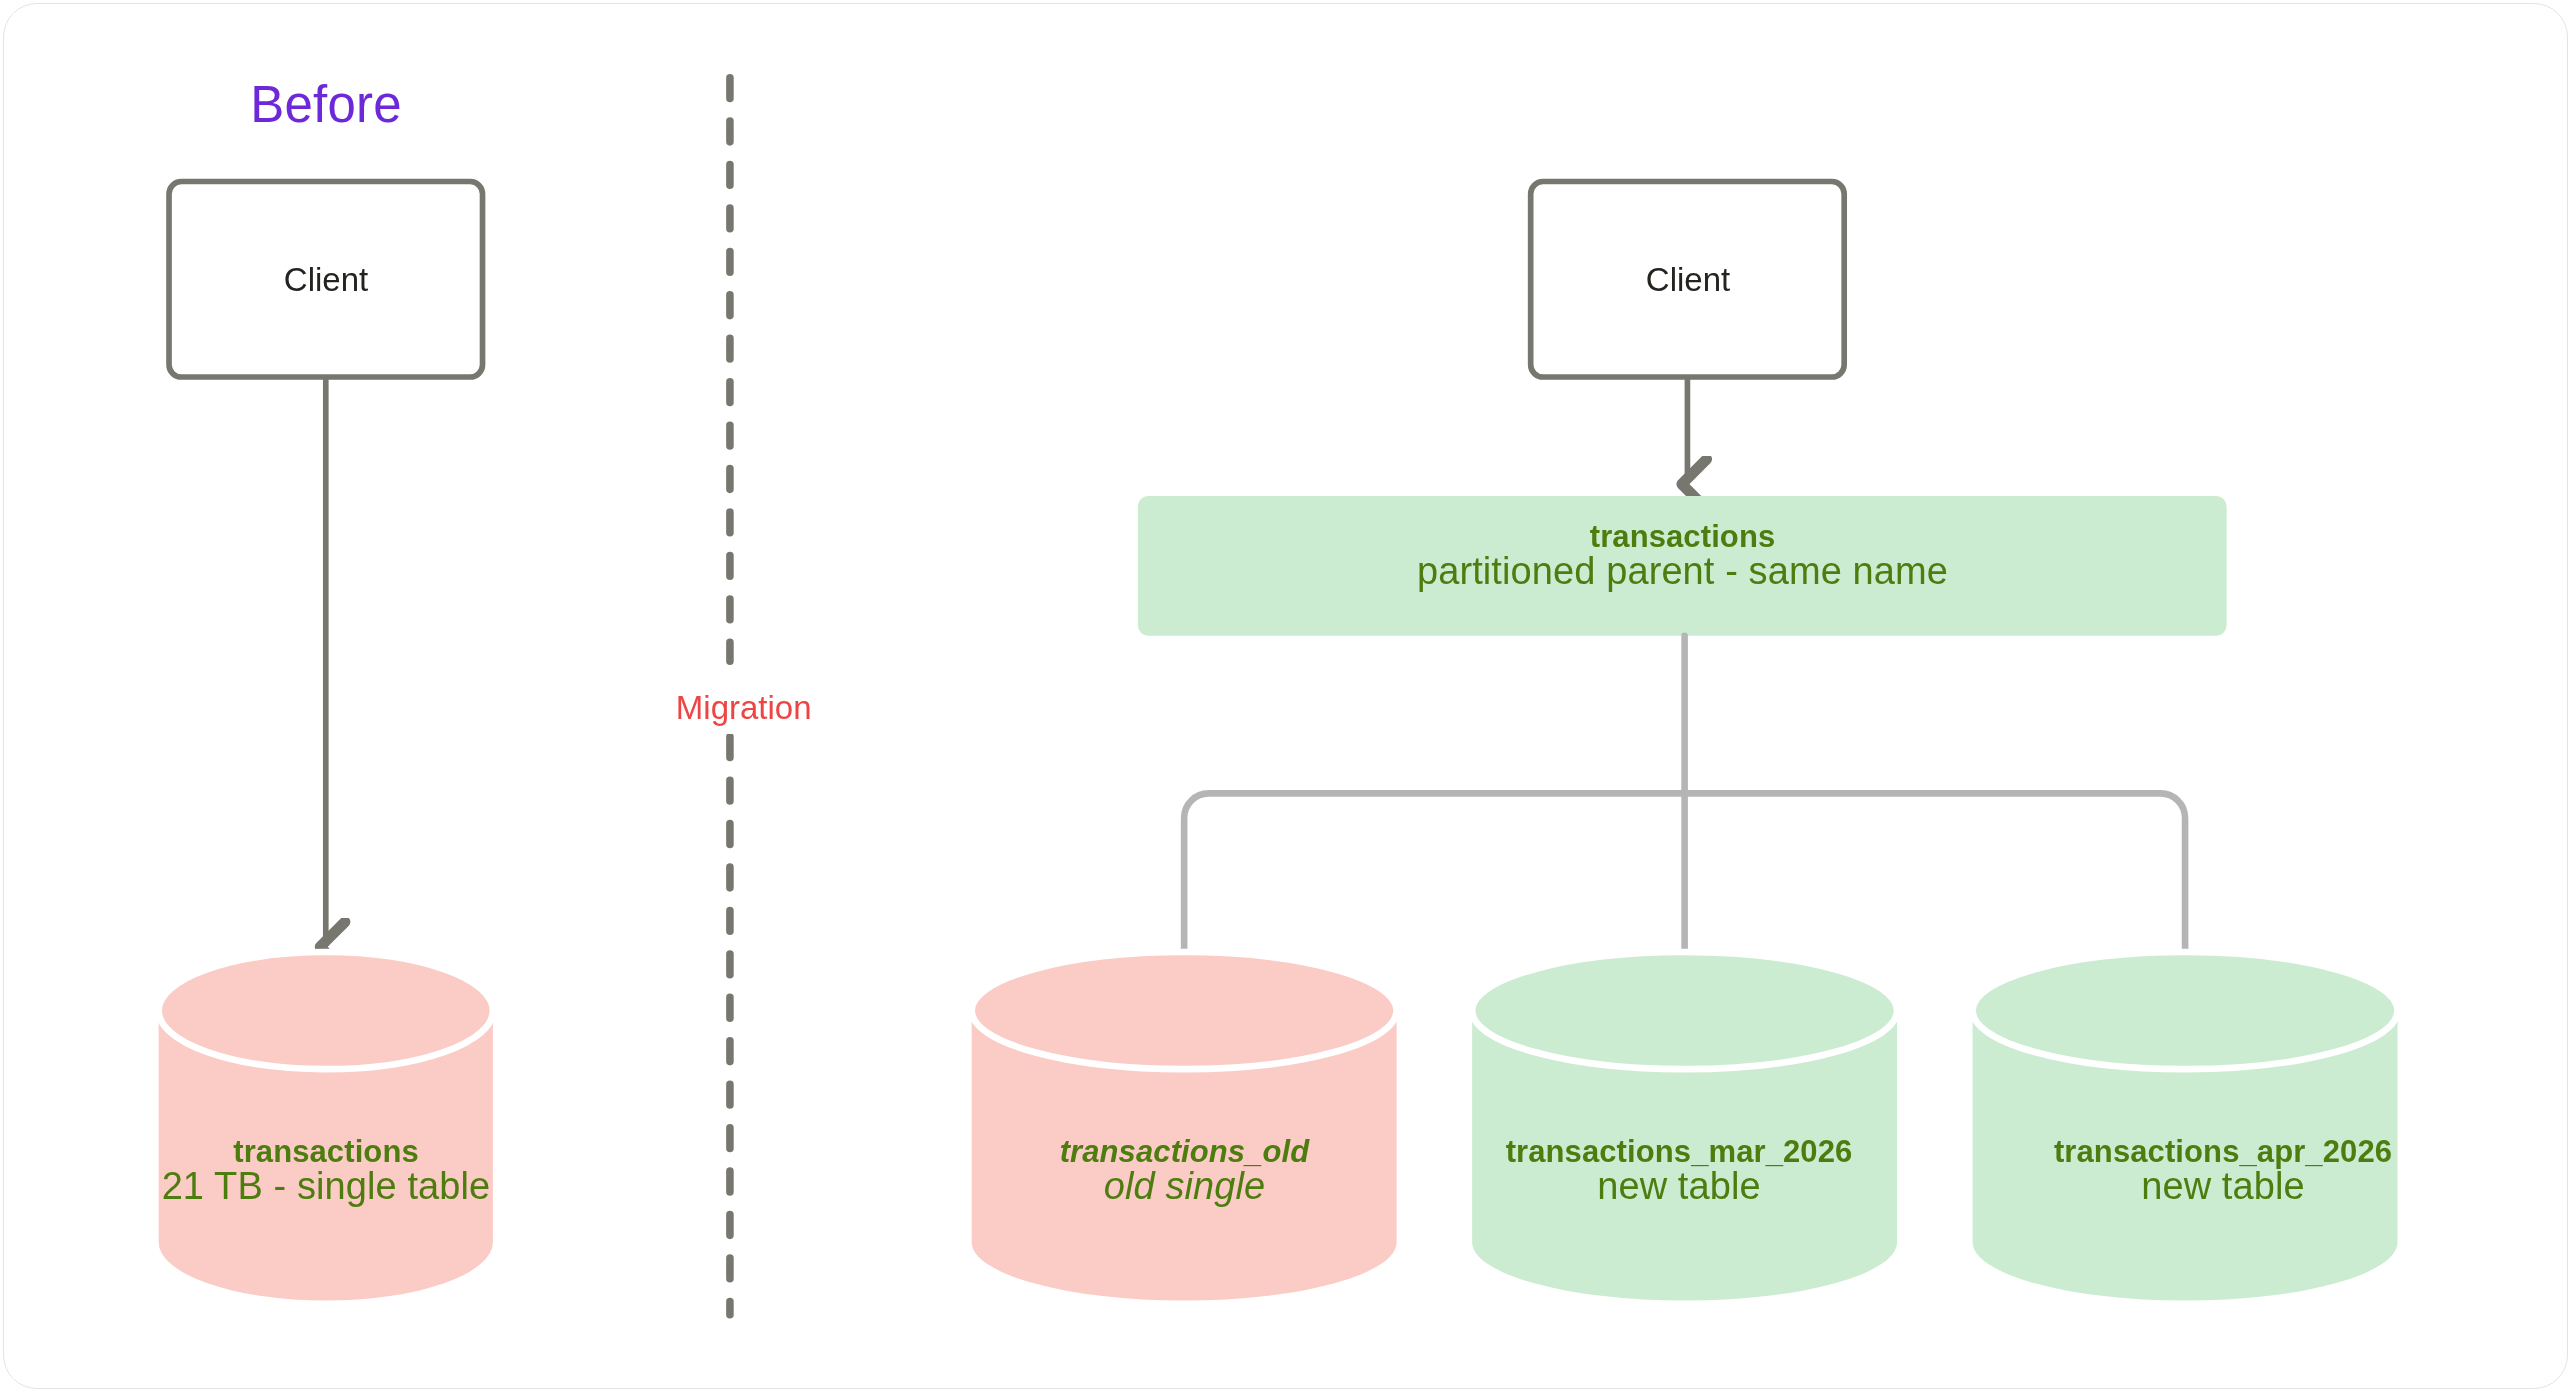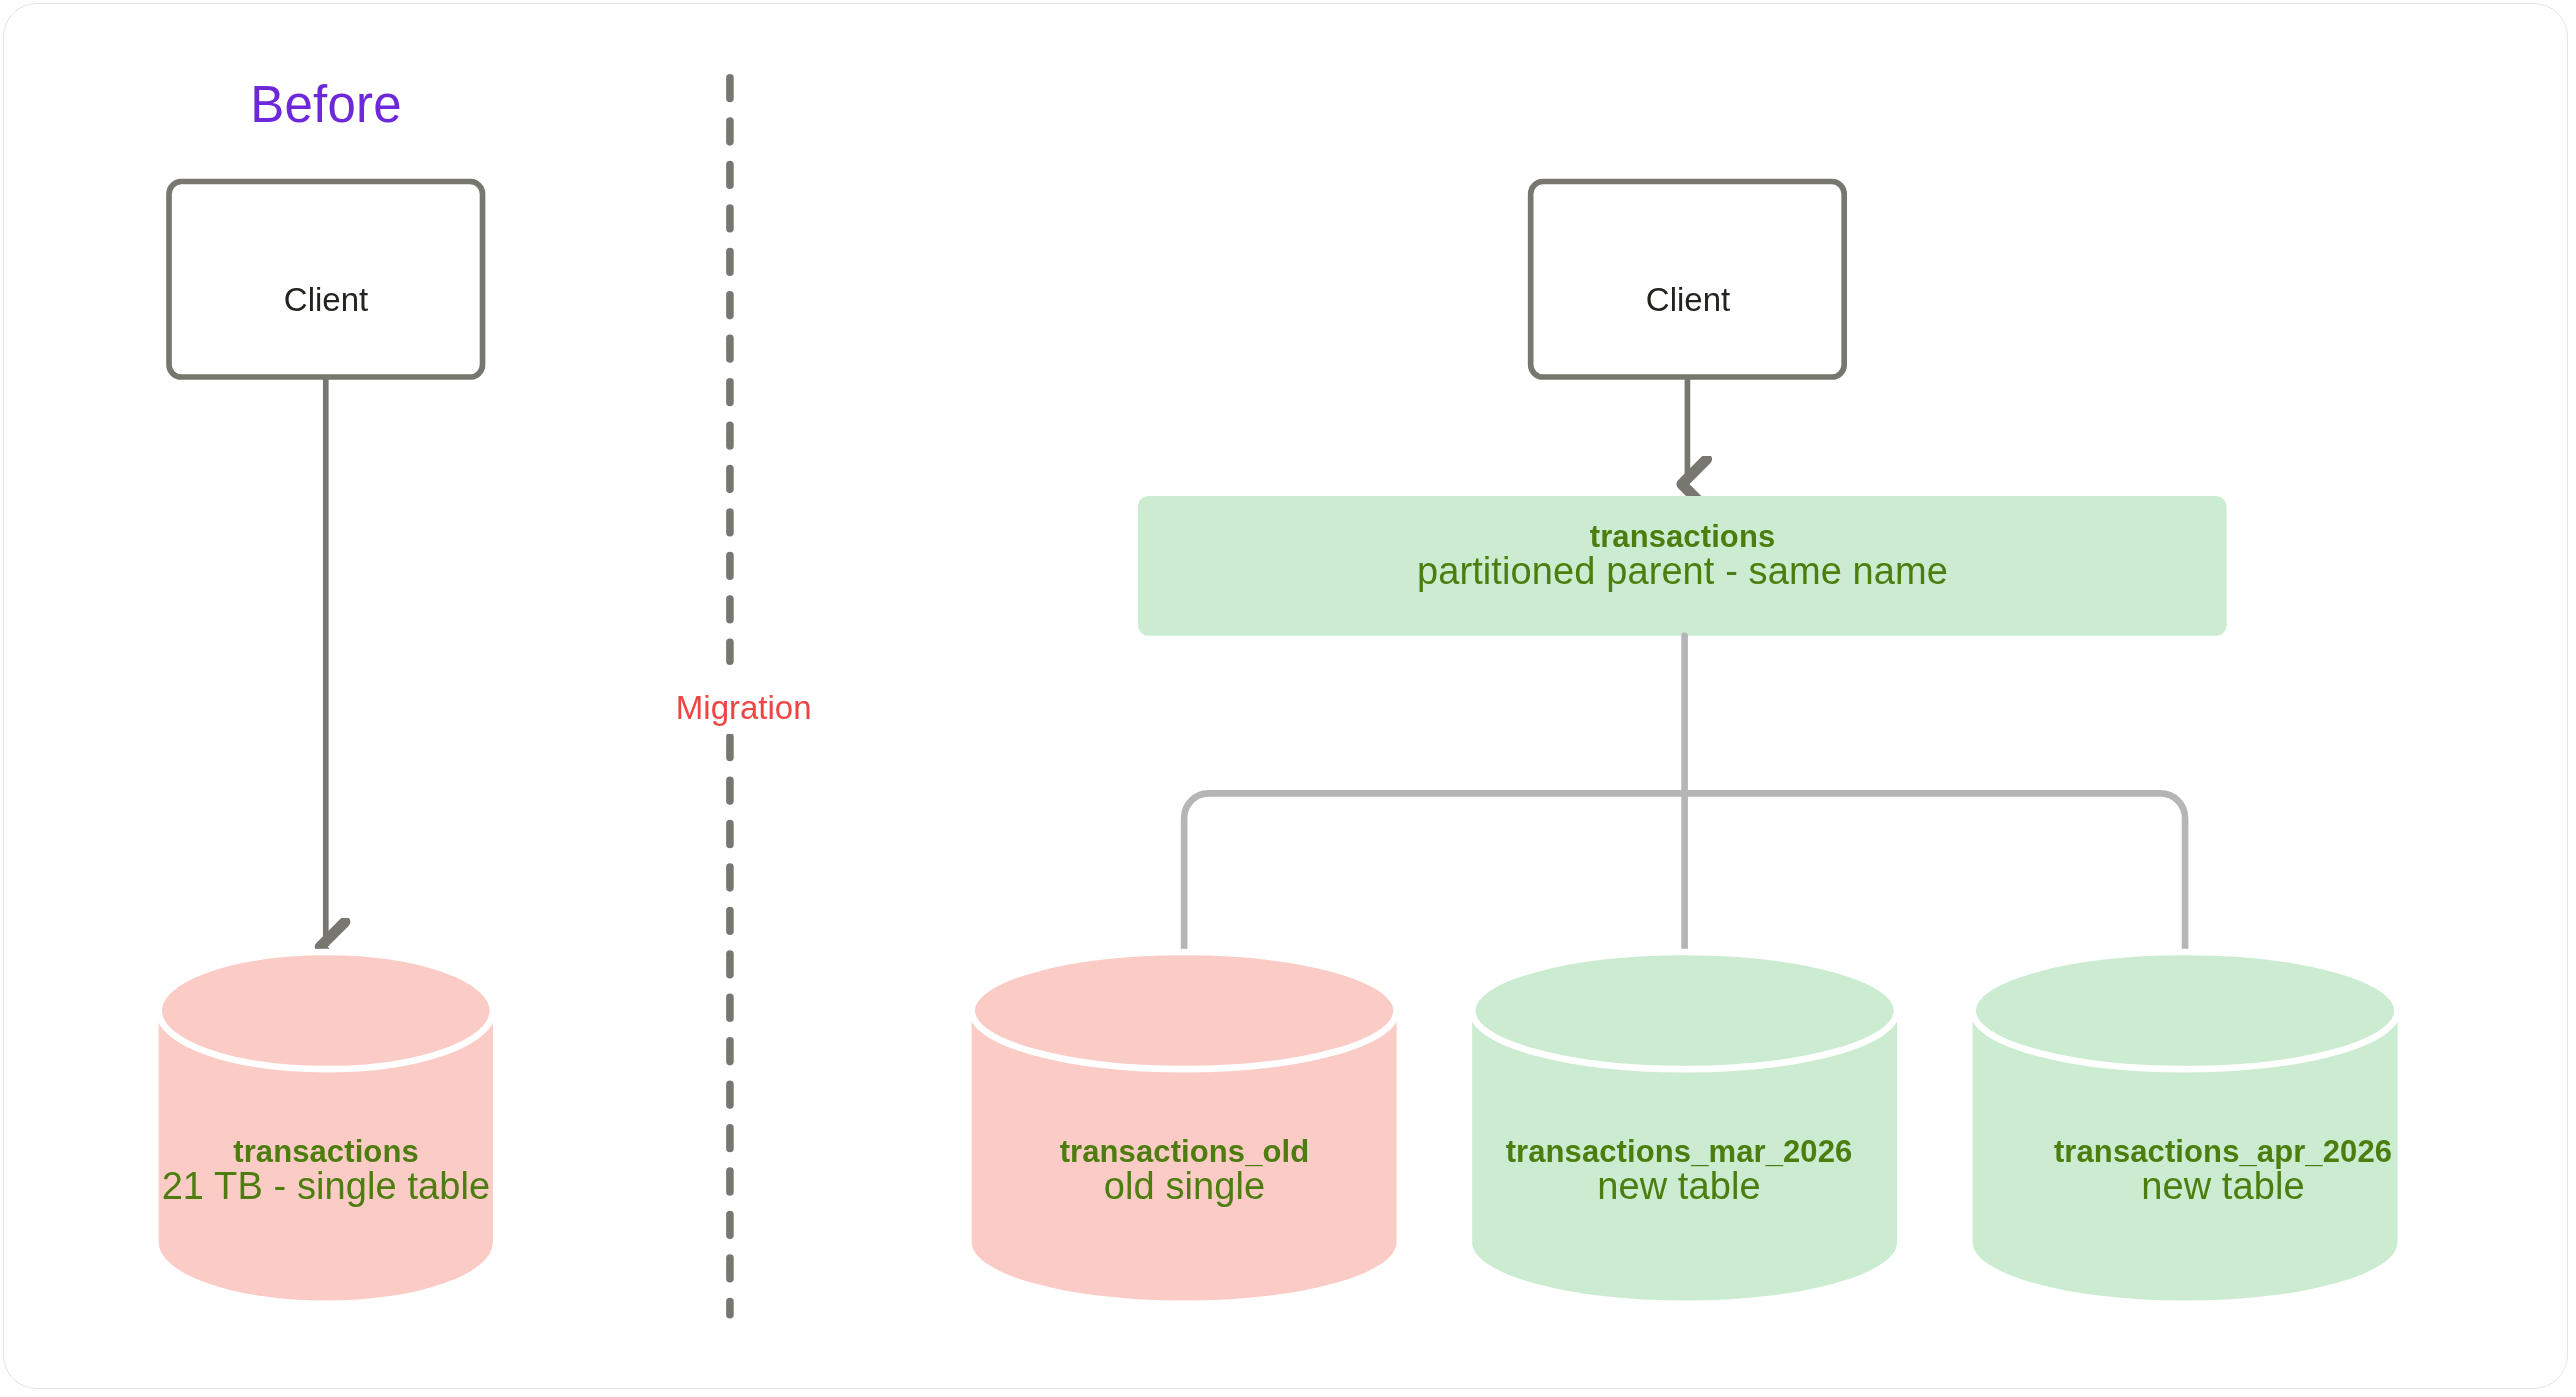--- a/index.html
+++ b/index.html
@@ -74,21 +74,20 @@
     font-size: 38px;
     font-weight: 400;
     line-height: 1.0;
     letter-spacing: 0.1px;
   }
 
   .client-label {
     font-size: 33px;
     font-weight: 400;
     color: #23241f;
-    margin-top: 20px;
   }
 
   .divider-label {
     font-size: 33px;
     font-weight: 400;
     color: #ef4444;
     background: #ffffff;
     padding: 9.4px 13.2px;
   }
 </style>
@@ -167,21 +166,21 @@
   <div class="node-text" style="left:159px; top:1136px; width:334px;">
     <div class="node-title">transactions</div>
     <div class="node-sub">21 TB - single table</div>
   </div>
 
   <div class="node-text" style="left:1138px; top:521px; width:1089px;">
     <div class="node-title">transactions</div>
     <div class="node-sub">partitioned parent - same name</div>
   </div>
 
-  <div class="node-text" style="left:972px; top:1136px; width:425px;">
+  <div class="node-text" style="left:972px; top:1136px; width:425px;font-style:italic;">
     <div class="node-title">transactions_old</div>
     <div class="node-sub">old single</div>
   </div>
 
   <div class="node-text" style="left:1472px; top:1136px; width:414px;">
     <div class="node-title">transactions_mar_2026</div>
     <div class="node-sub">new table</div>
   </div>
 
   <div class="node-text" style="left:1973px; top:1136px; width:500px;">

